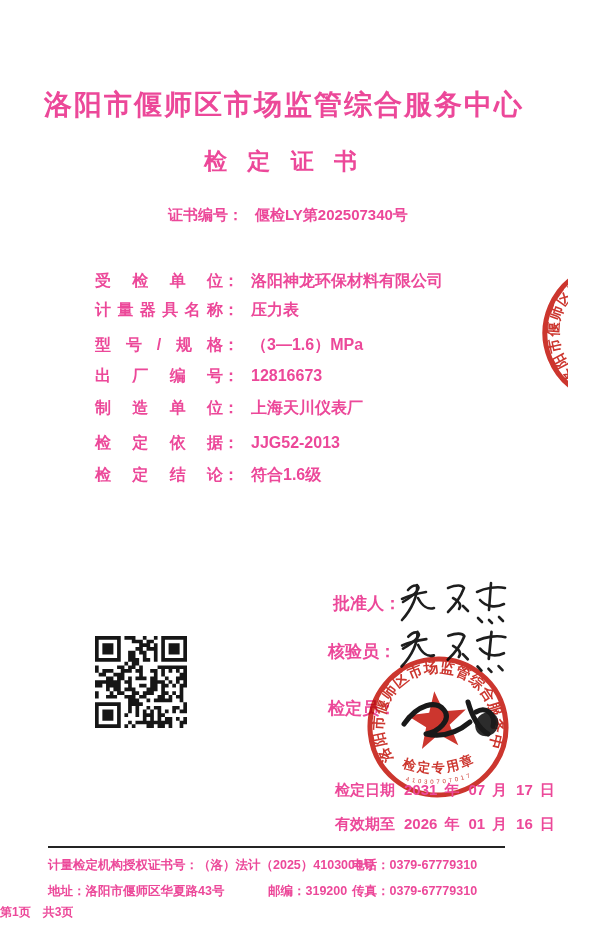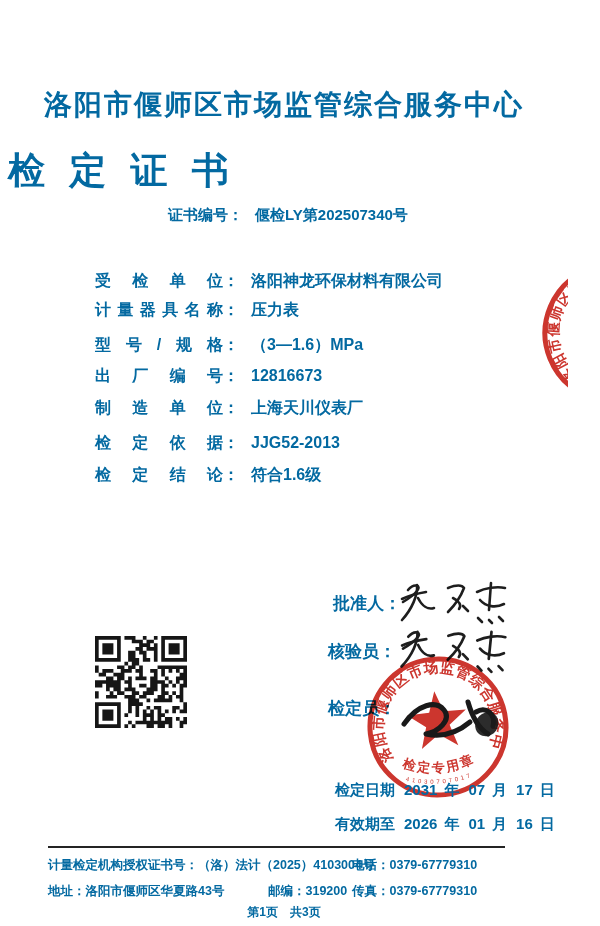--- a/index.html
+++ b/index.html
@@ -1,35 +1,35 @@
 <!DOCTYPE html>
 <html><head>
 <meta charset="utf-8">
 <style>
   html,body{margin:0;padding:0;background:#fff;}
-  .page{position:relative;width:568px;height:926px;background:#fff;color:#0369a1;
+  .page{position:relative;width:568px;height:926px;background:#fff;color:#ec4899;
         font-family:"Liberation Sans","DejaVu Sans",sans-serif;overflow:hidden;}
   .abs{position:absolute;}
   .org-title{top:86px;left:0;width:100%;text-align:center;font-size:28px;font-weight:700;letter-spacing:2px;}
-  .doc-title{top:146px;left:0;width:100%;font-size:37px;font-weight:700;letter-spacing:7px;padding-left:8px;}
+  .doc-title{top:146px;left:0;width:100%;text-align:center;font-size:23px;font-weight:700;letter-spacing:7px;}
   .cert-row{top:206px;left:168px;font-size:15px;}
   .cert-row .lbl{font-weight:700;}
   .cert-row .val{font-weight:600;margin-left:12px;}
   .field-row{left:95px;font-size:16px;white-space:nowrap;}
   .f-label{display:inline-block;width:128px;font-weight:700;text-align:justify;text-align-last:justify;}
   .f-colon{font-weight:700;}
   .f-value{margin-left:12px;font-weight:600;margin-top:35px;}
   .sig-label{font-size:17px;font-weight:700;}
   .date-row{font-size:15px;white-space:nowrap;}
   .d-label{font-weight:700;}
   .d-num{margin-left:9px;font-weight:600;}
   .d-unit{margin-left:7px;font-weight:700;}
   .sep{left:48px;top:846px;width:457px;height:2px;background:#242424;}
   .foot{font-size:12.5px;font-weight:700;white-space:nowrap;}
-  .page-info{left:0;top:904px;width:100%;text-align:center;font-size:12px;font-weight:700;}
+  .page-info{left:0;top:904px;width:100%;font-size:12px;font-weight:700;}
   .stamp{mix-blend-mode:multiply;opacity:.92;}
 </style>
 </head>
 <body>
 
 <div class="page">
 
   <div class="abs org-title">洛阳市偃师区市场监管综合服务中心</div>
   <div class="abs doc-title">检 定 证 书</div>
 

